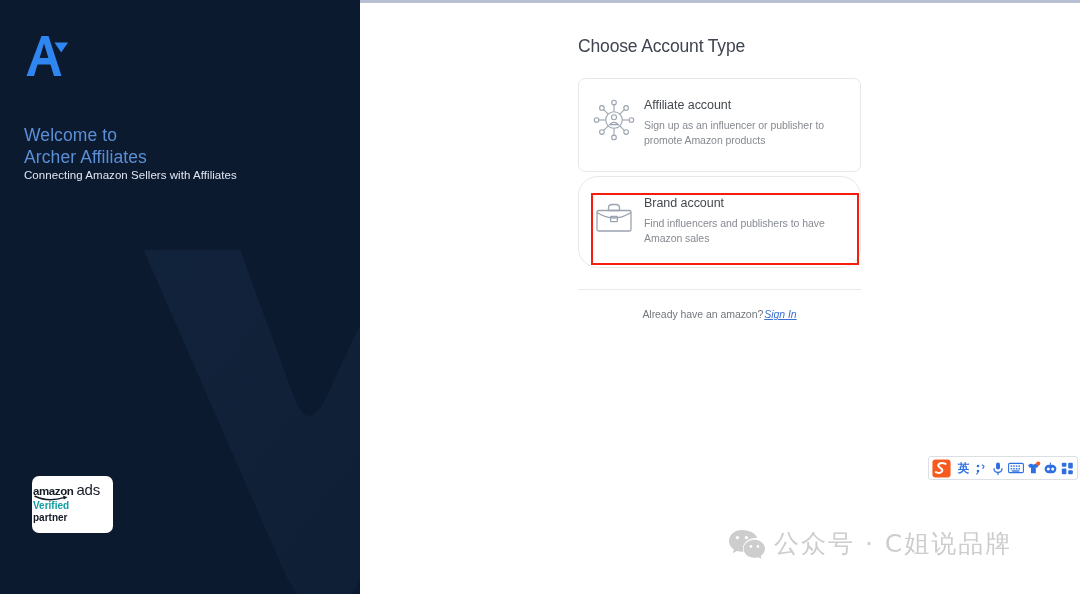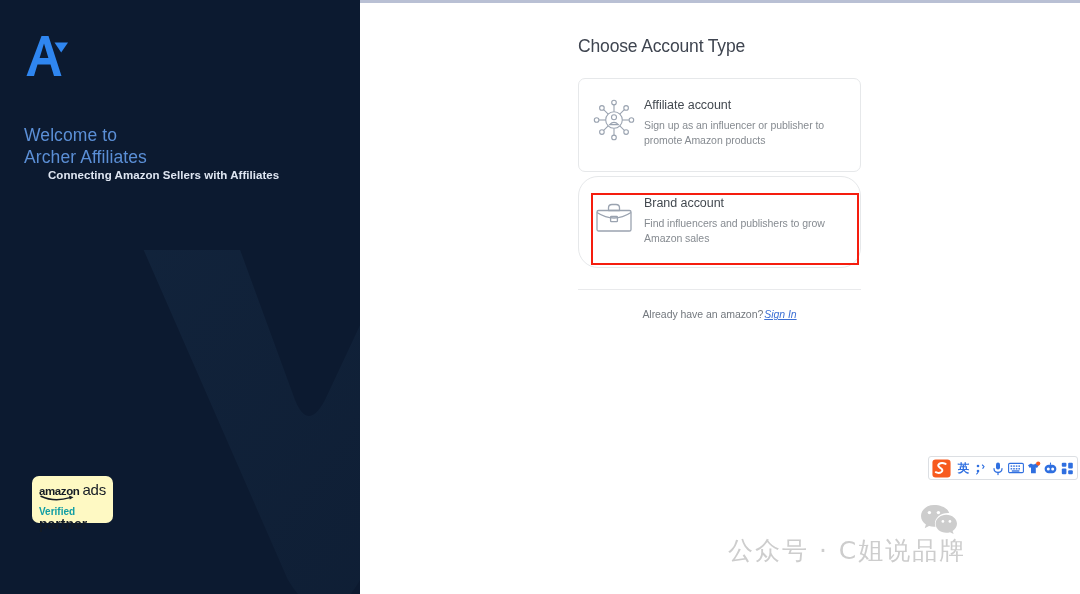--- a/index.html
+++ b/index.html
@@ -75,36 +75,35 @@
     margin-top: 12px;
   }
   .tagline {
     position: absolute;
     left: 0;
     top: 167px;
     width: 300px;
     font-size: 11.5px;
     line-height: 16px;
     color: #dfe6f2;
-    font-weight: 700;
+    font-weight: 400;
     letter-spacing: 0.05px;
-    margin-left: 24px;
   }
 
   
   .ads-badge {
     position: absolute;
     left: 32px;
     top: 476px;
     width: 81px;
-    height: 47px;
-    background: #fef9c3;
+    height: 57px;
+    background: #ffffff;
     border-radius: 7px;
     box-sizing: border-box;
-    padding: 8px 9px 7px 7px;
+    padding: 8px 9px 7px 1px;
   }
   .ads-badge .amz-row {
     display: flex;
     align-items: baseline;
     gap: 3px;
     position: relative;
   }
   .ads-badge .amz-word {
     font-size: 11.5px;
     font-weight: 700;
@@ -120,28 +119,28 @@
     line-height: 12px;
   }
   .ads-badge .smile {
     position: absolute;
     left: 1px;
     top: 11px;
     width: 40px;
     height: 7px;
   }
   .ads-badge .verified {
-    margin-top: 9px;
+    margin-top: 3px;
     font-size: 10px;
     font-weight: 700;
     color: #0f9da4;
     line-height: 12px;
   }
   .ads-badge .partner {
-    font-size: 14px;
+    font-size: 10px;
     font-weight: 700;
     color: #141b25;
     line-height: 12px;
   }
 
   
   .main {
     position: absolute;
     left: 360px;
     top: 3px;
@@ -267,24 +266,23 @@
     font-size: 11.5px;
     font-weight: 700;
     color: #2f6fe0;
     line-height: 12px;
   }
 
   
   .wm {
     position: absolute;
     left: 728px;
-    top: 503px;
+    top: 528px;
     display: flex;
-    align-items: flex-end;
-    flex-direction: column;
+    align-items: flex-start;
   }
   .wm-icon { width: 38px; height: 32px; margin-right: 8px; flex: 0 0 auto; }
   .wm-text {
     font-size: 25px;
     color: #cdcdcd;
     letter-spacing: 2px;
     font-family: "DejaVu Sans", sans-serif;
     line-height: 32px;
   }
 </style>
@@ -374,21 +372,21 @@
       <svg class="card-icon" viewBox="0 0 44 44">
         <g stroke="#9aa3b0" stroke-width="1.3" fill="none" stroke-linejoin="round">
           <path d="M16.5 12 Q16.5 8.5 20 8.5 L24 8.5 Q27.5 8.5 27.5 12 L27.5 14.5 L16.5 14.5 Z"></path>
           <rect x="5" y="14.5" width="34" height="20.5" rx="1.6"></rect>
           <path d="M5 16.5 Q22 27.5 39 16.5"></path>
           <rect x="18.6" y="20.3" width="6.8" height="5.4" rx="0.8"></rect>
         </g>
       </svg>
       <div class="card-text">
         <div class="card-title">Brand account</div>
-        <div class="card-desc">Find influencers and publishers to grow Amazon sales</div>
+        <div class="card-desc">Find influencers and publishers to have Amazon sales</div>
       </div>
     </div>
 
     <div class="highlight-box"></div>
 
     <div class="divider"></div>
 
     <div class="signin-row">
       <span>Already have an amazon?</span><a class="signin-link" href="#">Sign In</a>
     </div>

